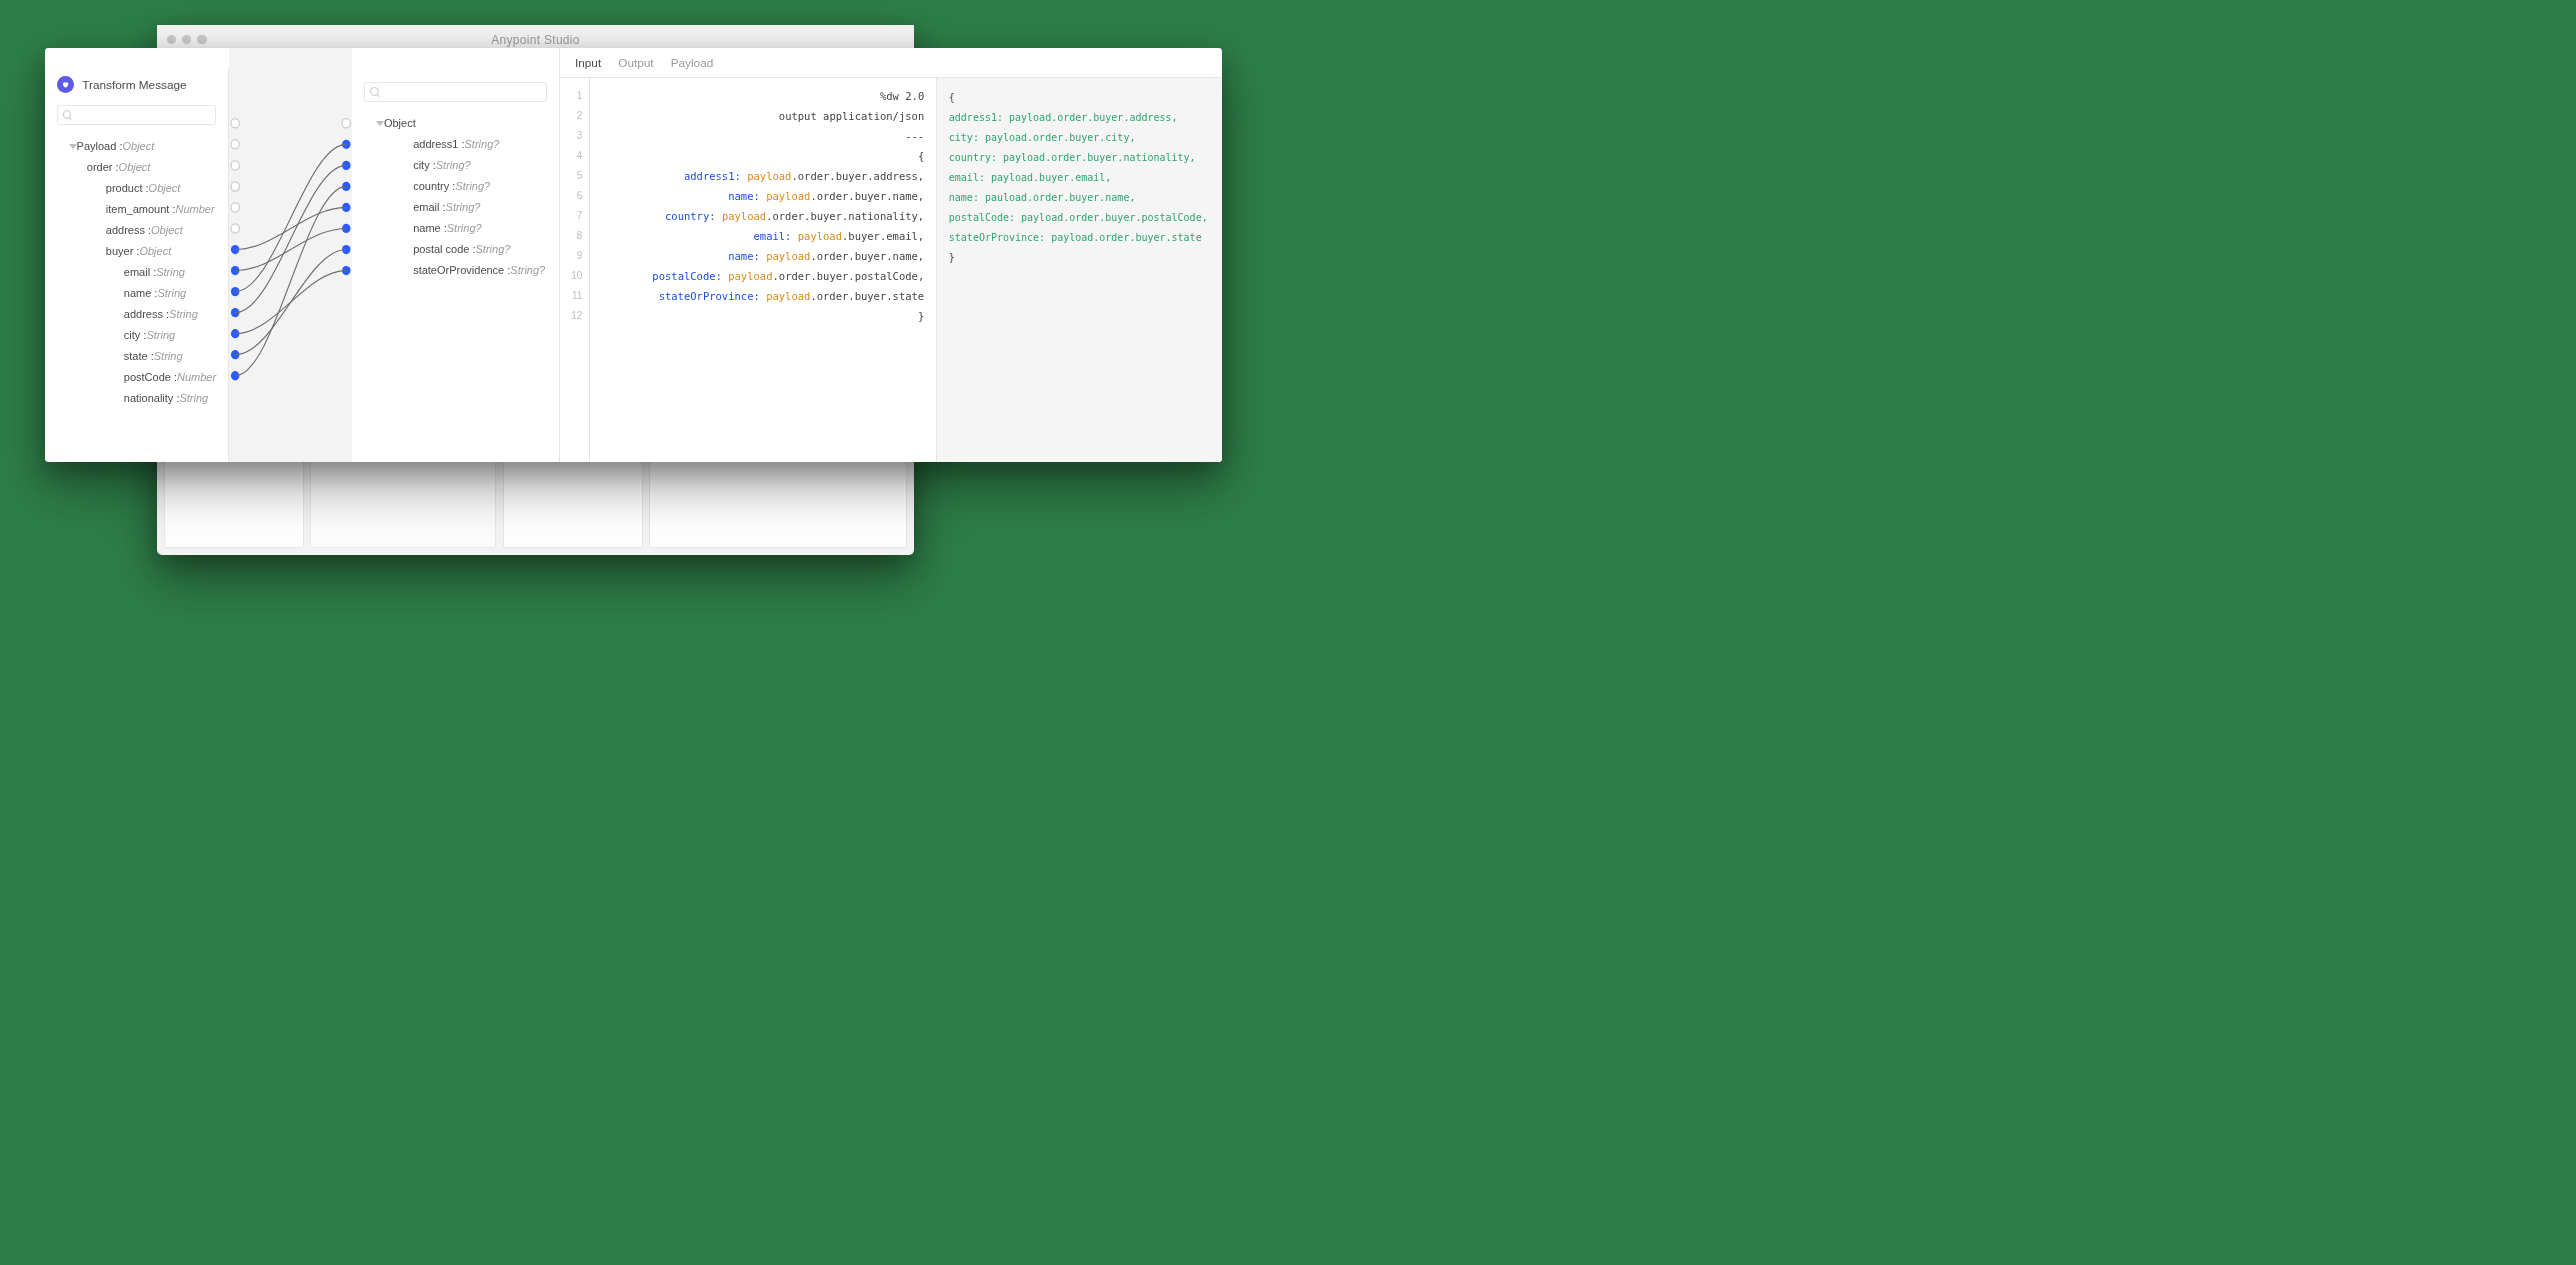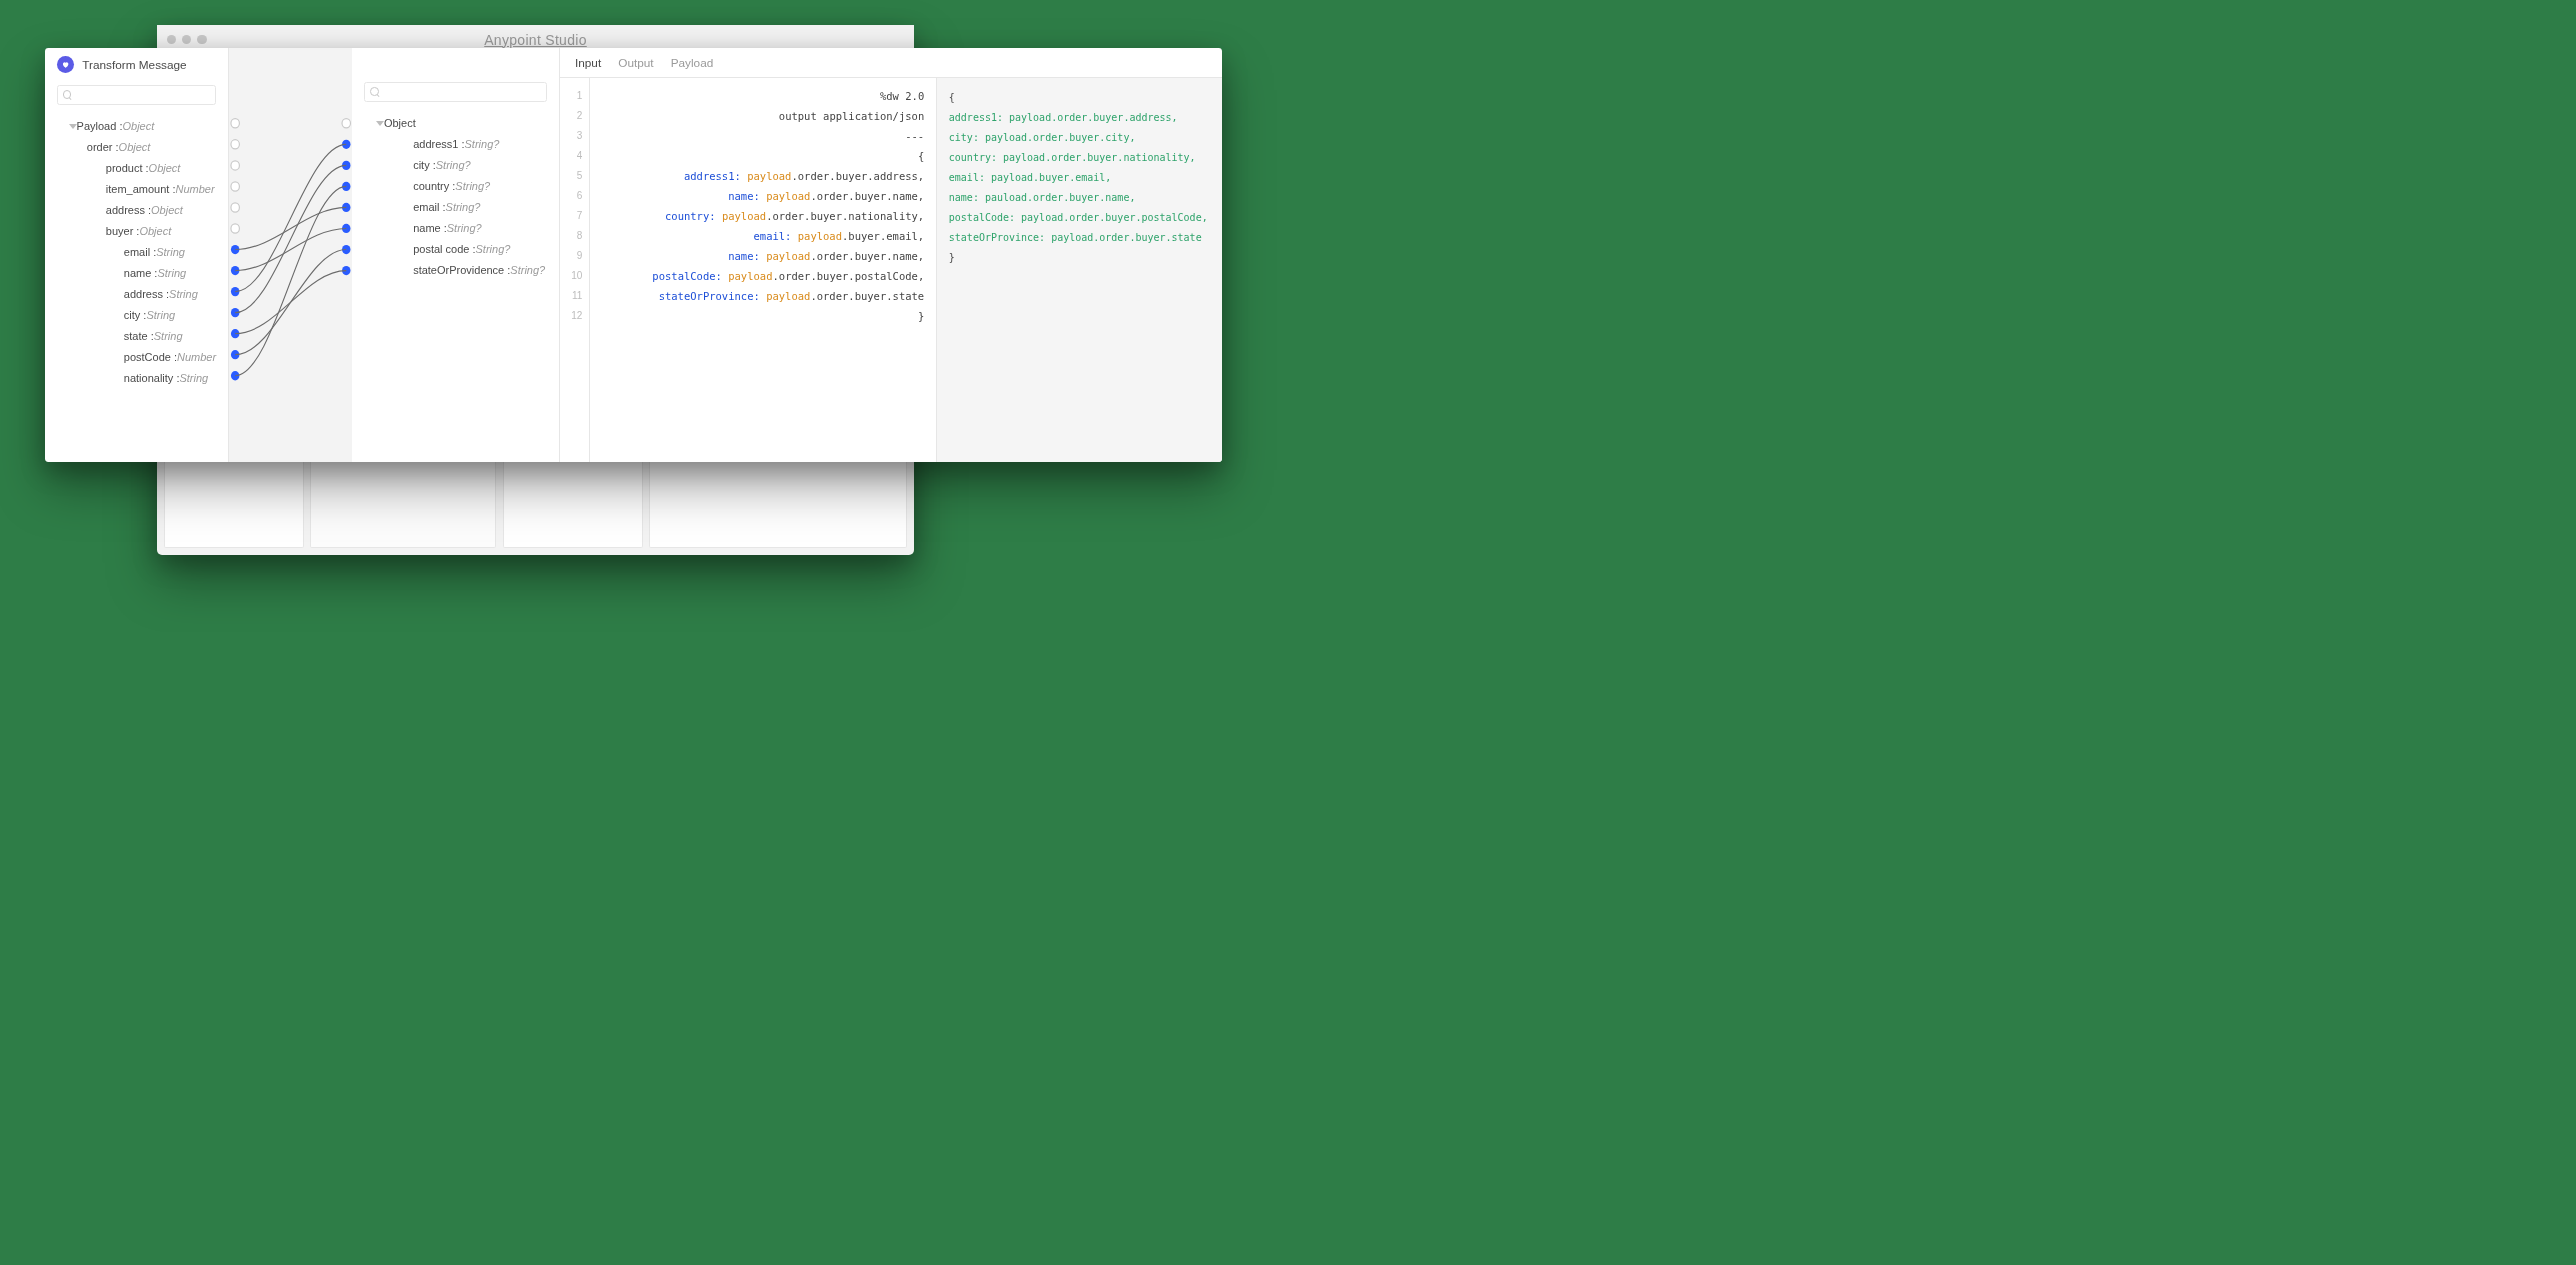--- a/index.html
+++ b/index.html
@@ -45,23 +45,22 @@
     align-items:center;
     padding:0 10px;
     gap:6.7px;
     position:relative;
   }
   .traffic{display:flex;gap:5.9px;}
   .traffic span{width:9.3px;height:9.3px;border-radius:50%;background:#c9c9c9;display:inline-block;}
   .title-text{
     position:absolute;left:0;right:0;top:0;bottom:0;
     display:flex;align-items:center;justify-content:center;
-    color:var(--grey-text);font-size:14px;font-weight:300;letter-spacing:0.3px;
+    color:var(--grey-text);font-size:12px;font-weight:300;letter-spacing:0.3px;
     pointer-events:none;
-    text-decoration:underline;
   }
   .back-body{
     height:calc(100% - 30px);
     padding:6.7px;
     display:flex;
     flex-direction:column;
     gap:6.7px;
   }
   .back-row{display:flex;gap:6.7px;flex:1;}
   .back-card{
@@ -252,21 +251,21 @@
         <div class="mini-line" style="width:52%;margin-left:10px;"></div>
         <div class="mini-line" style="width:58%;margin-left:10px;"></div>
       </div>
       <div class="back-card mini-code" style="flex:.9;"></div>
     </div>
   </div>
 </div>
 
 <div class="front-panel">
 
-  <div class="col-input" style="width:193px;">
+  <div class="col-input" style="width:193px;margin-top:20px;">
     <div class="tm-header">
       <span class="tm-icon">
         <svg viewBox="0 0 24 24">
             <path fill="#fff" d="M12 21s-8-4.5-8-11a6 6 0 0 1 12 0 6 6 0 0 1 12 0c0 0 0 0 0 0" opacity="0"></path>
             <path fill="#fff" d="M12 20s-7-3.9-7-9.6A4.4 4.4 0 0 1 12 7a4.4 4.4 0 0 1 7 3.4C19 16.1 12 20 12 20z"></path>
           </svg>
       </span>
       <span>Transform Message</span>
     </div>
     <div class="search-box">

